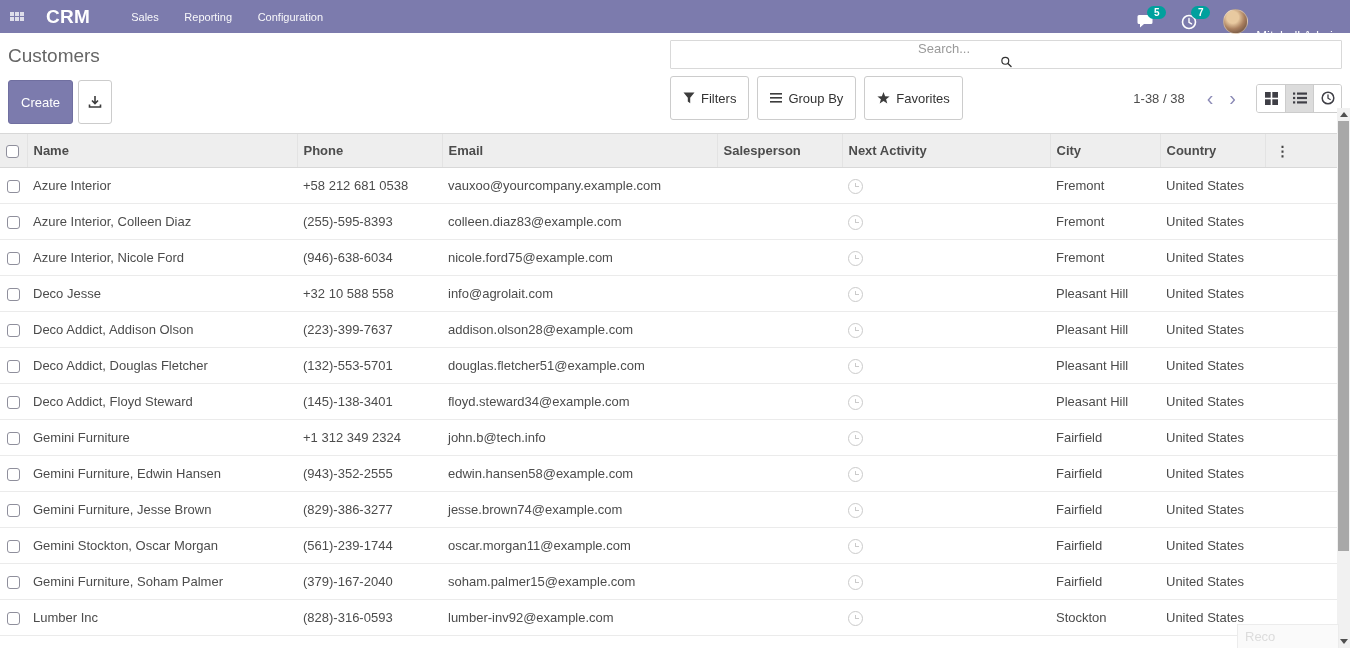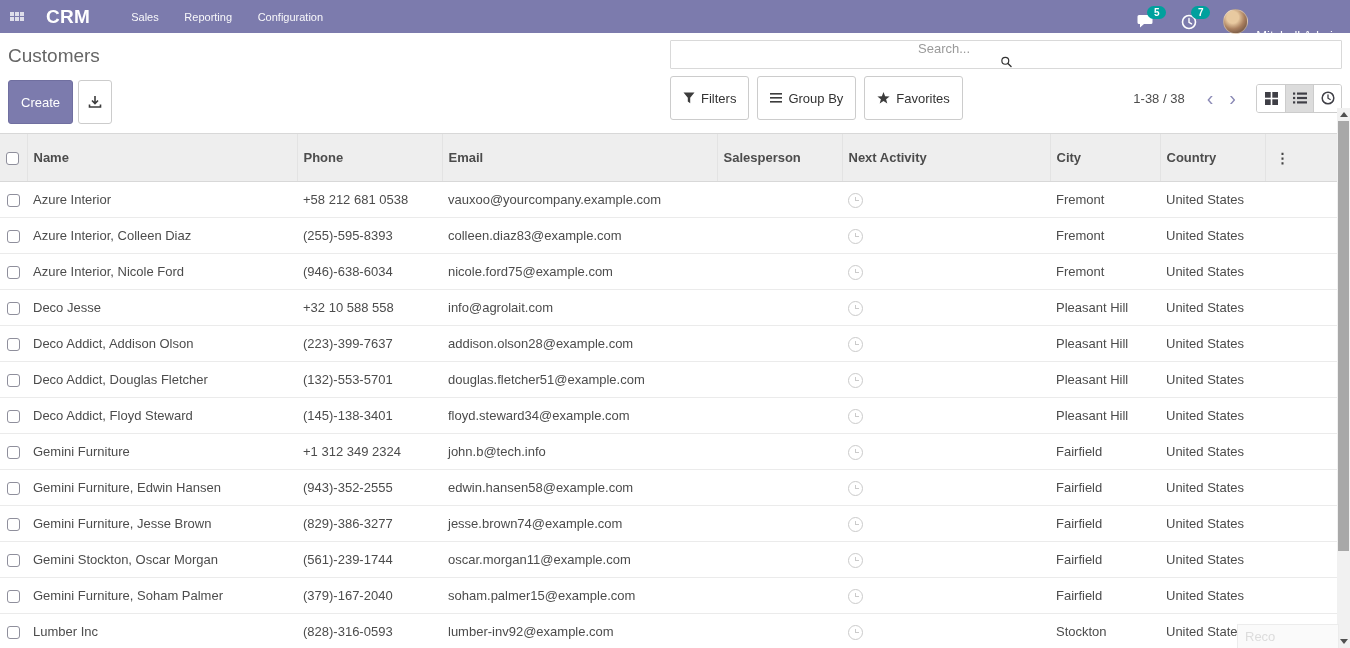--- a/index.html
+++ b/index.html
@@ -67,21 +67,21 @@
   .vs-btn {
     width:28px; height:27px; display:flex; align-items:center; justify-content:center;
     background:#fff; border:none; border-left:1px solid #ccc; color:#3f3f46; cursor:pointer;
   }
   .vs-btn:first-child { border-left:none; }
   .vs-btn.active { background:#dcdcdc; }
 
   
   .list-table { margin-top:9px; width:1338px; border-collapse:collapse; table-layout:fixed; }
   .list-table th {
-    background:#eee; height:48px; text-align:left; font-weight:bold; font-size:13px;
+    background:#eee; height:34px; text-align:left; font-weight:bold; font-size:13px;
     color:#4c4c4c; padding:0 6px; border-top:1px solid #d8d8d8; border-bottom:1px solid #d8d8d8;
     border-left:1px solid #e3e3e3; white-space:nowrap; overflow:hidden; cursor:pointer;
   }
   .list-table th:first-child { border-left:none; }
   .list-table td {
     height:36px; border-bottom:1px solid #ebebeb; padding:0 6px;
     white-space:nowrap; overflow:hidden; text-overflow:ellipsis; background:#fff;
   }
   .cell-cb { text-align:center; }
   .cb {

